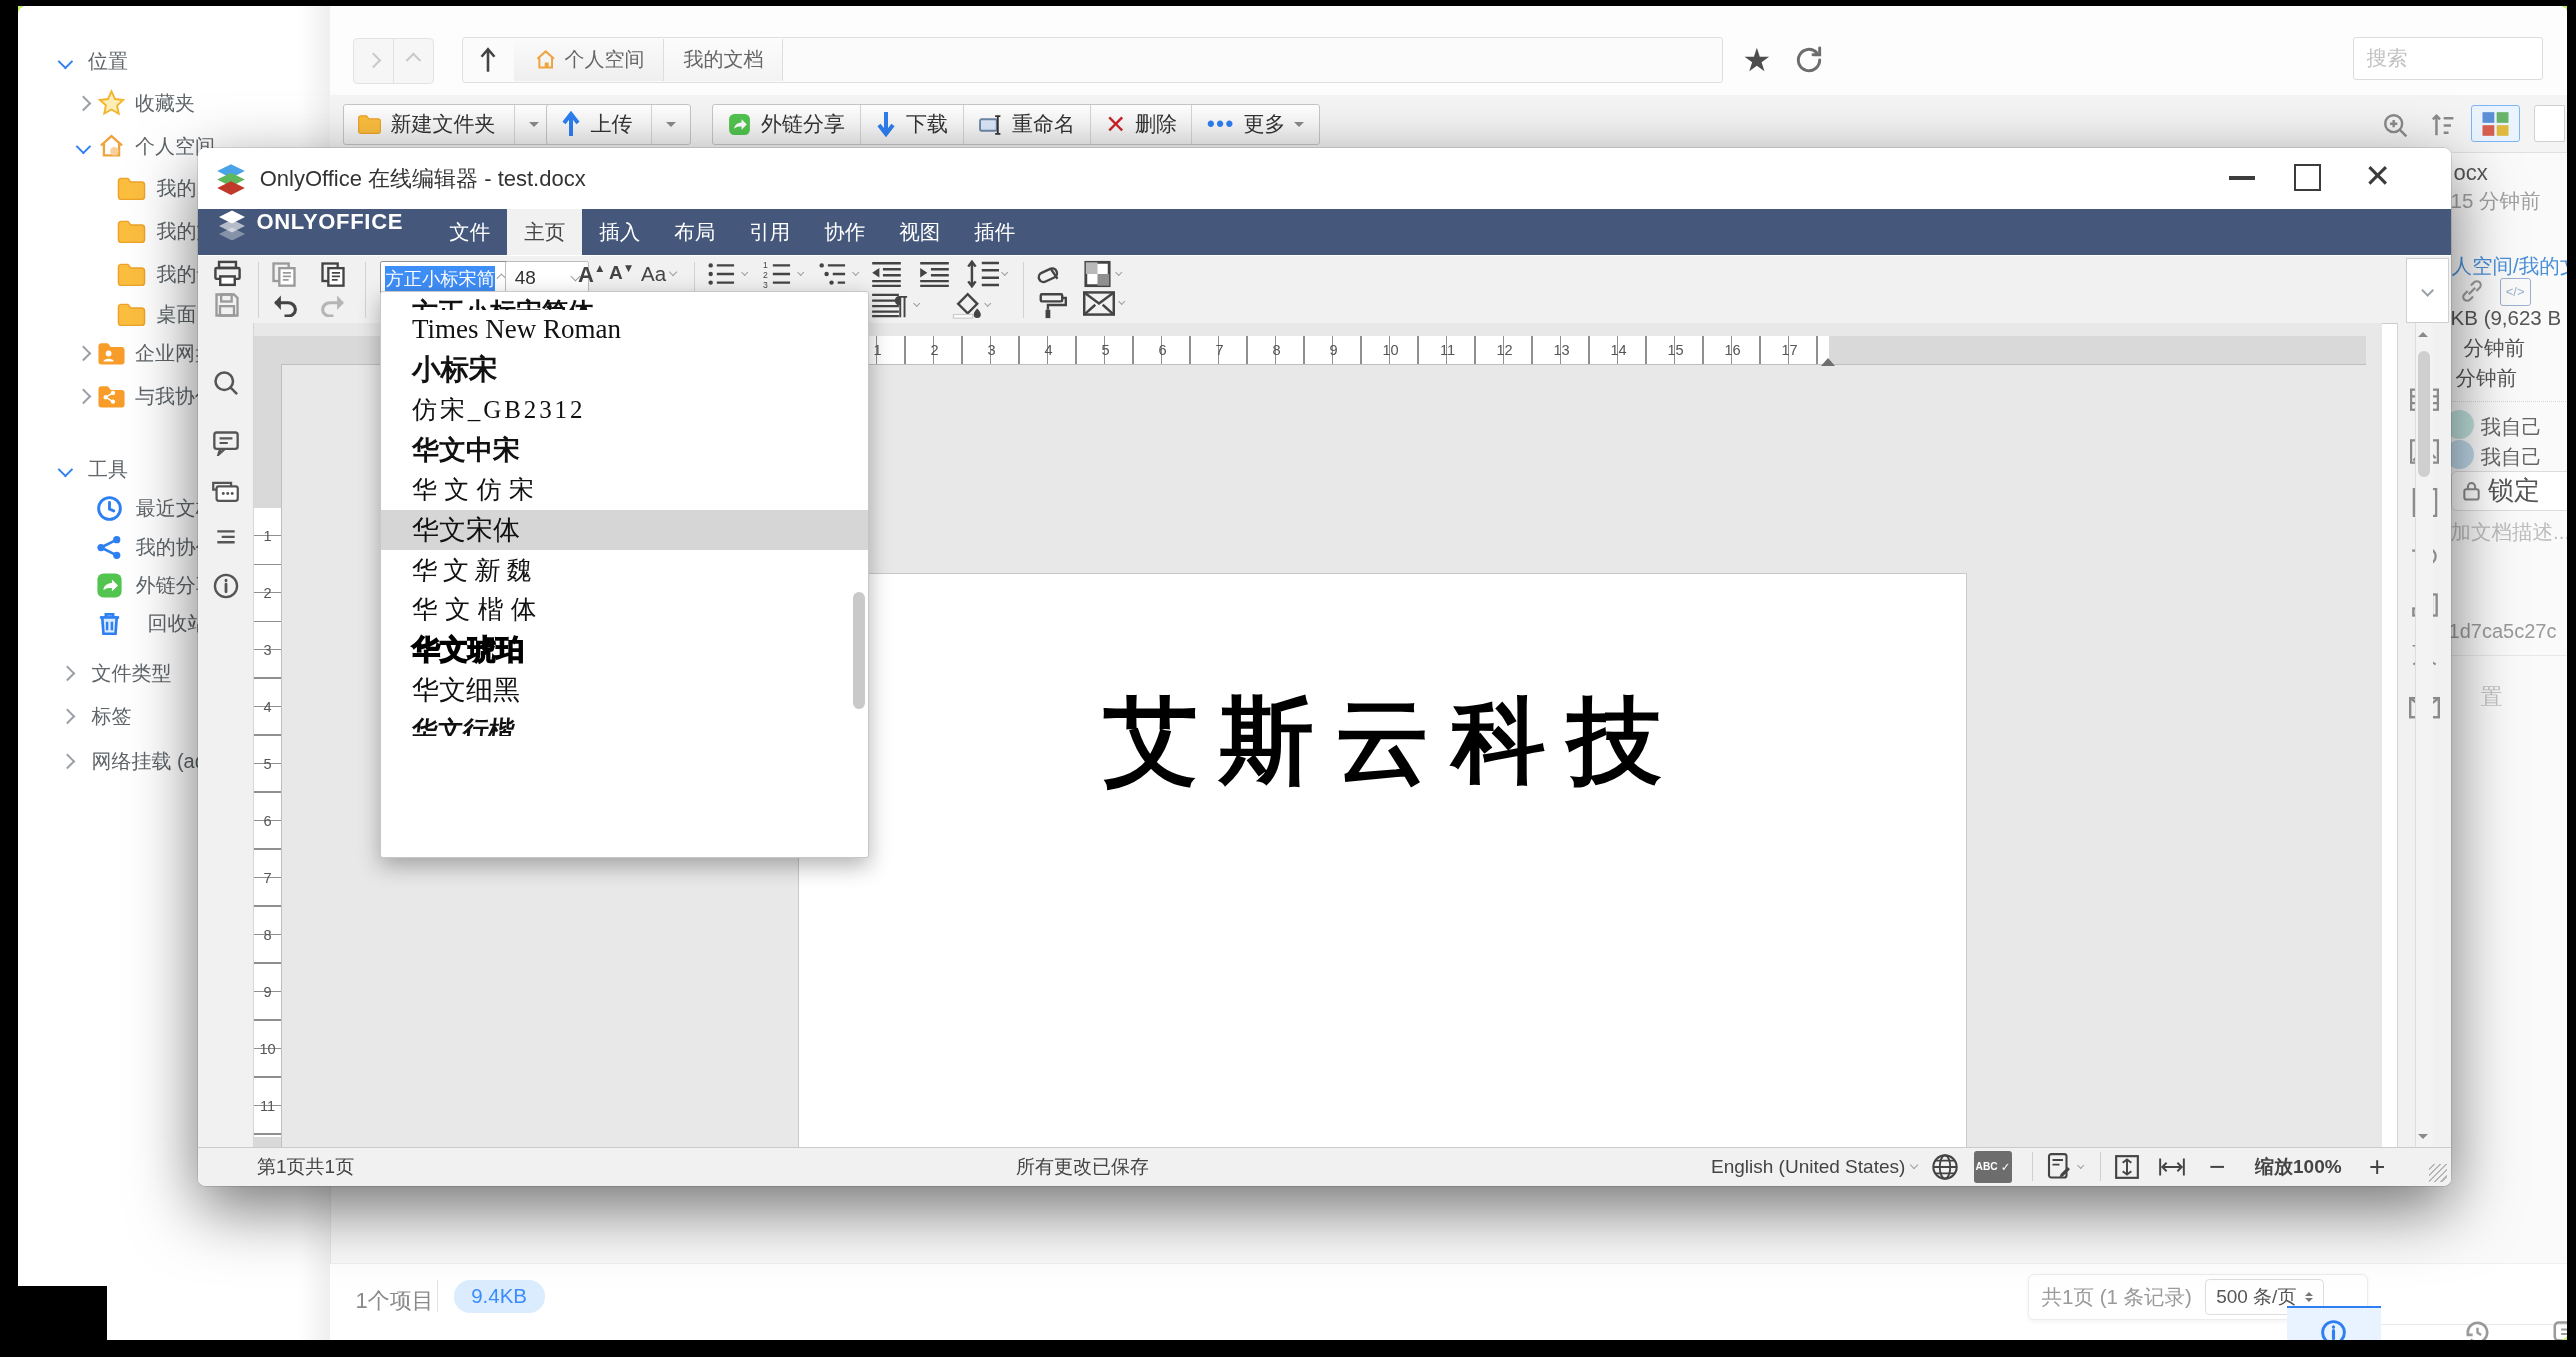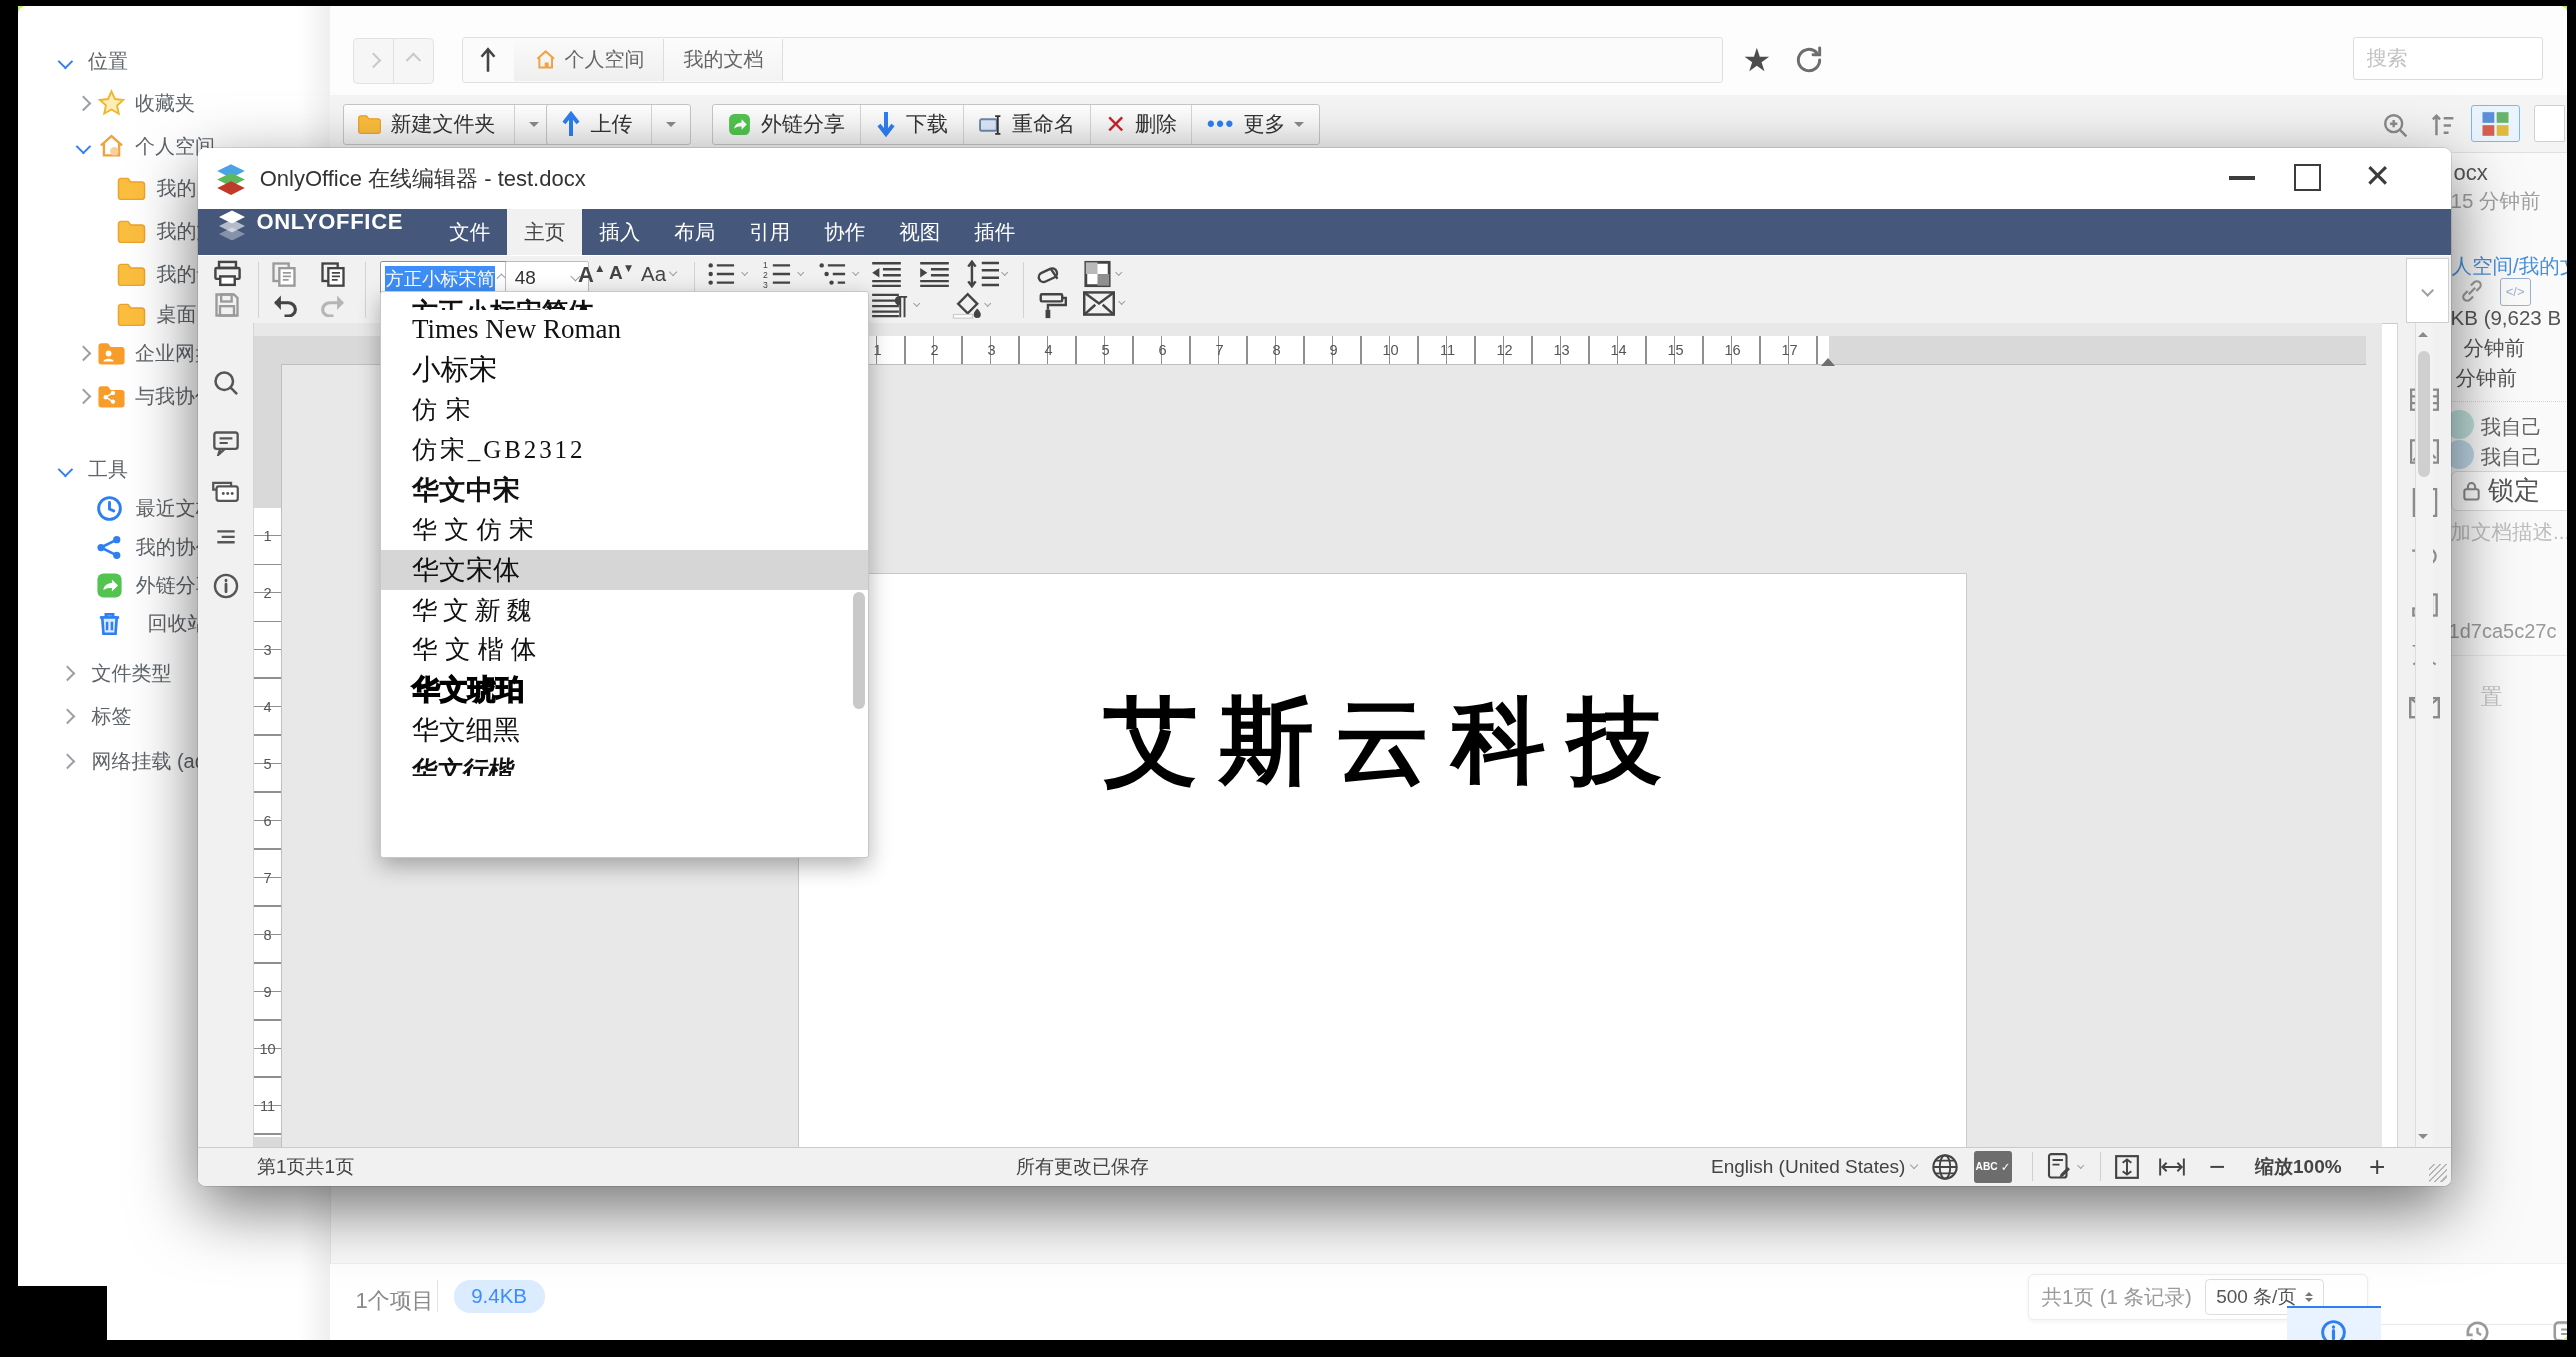--- a/index.html
+++ b/index.html
@@ -811,22 +811,21 @@
       <div class="st" style="left:2171px;font-size:28px;color:#444">+</div>
       <div class="abs" style="right:4.4px;bottom:4.4px;width:17.6px;height:17.6px;background:repeating-linear-gradient(135deg,transparent 0 2.9px,#b5b5b5 2.9px 4.4px)"></div>
     </div>
   </div>
 
   <div class="fdrop">
     <div style="height:17.6px;overflow:hidden">
       <div class="fi serif" style="font-weight:bold;font-size:26px;height:40px">方正小标宋简体</div>
     </div>
     <div class="fi serif" style="font-size:27px">Times New Roman</div>
-    <div class="fi serif" style="font-size:28.5px;font-weight:normal">小标宋</div>
-    <div class="fi serif" style="font-size:25px;letter-spacing:8.8px">仿宋</div>
+    <div class="fi serif" style="font-size:28.5px;font-weight:bold">小标宋</div>
     <div class="fi serif" style="font-size:25px;letter-spacing:2.9px">仿宋_GB2312</div>
     <div class="fi serif" style="font-size:27px;font-weight:bold">华文中宋</div>
     <div class="fi serif" style="font-size:25px;letter-spacing:7.3px">华文仿宋</div>
     <div class="fi serif" style="font-size:27px;background:#d6d6d6">华文宋体</div>
     <div class="fi serif" style="font-size:25.6px;transform:skewX(-4deg);letter-spacing:5.9px">华文新魏</div>
     <div class="fi serif" style="font-size:25.6px;letter-spacing:7.3px">华文楷体</div>
     <div class="fi" style="font-size:28px;font-weight:900;-webkit-text-stroke:1.5px #000">华文琥珀</div>
     <div class="fi" style="font-size:27px;font-weight:300">华文细黑</div>
     <div style="height:26px;overflow:hidden">
       <div class="fi serif" style="font-size:25.6px;font-weight:bold;transform:skewX(-6deg);height:40px">华文行楷</div>

